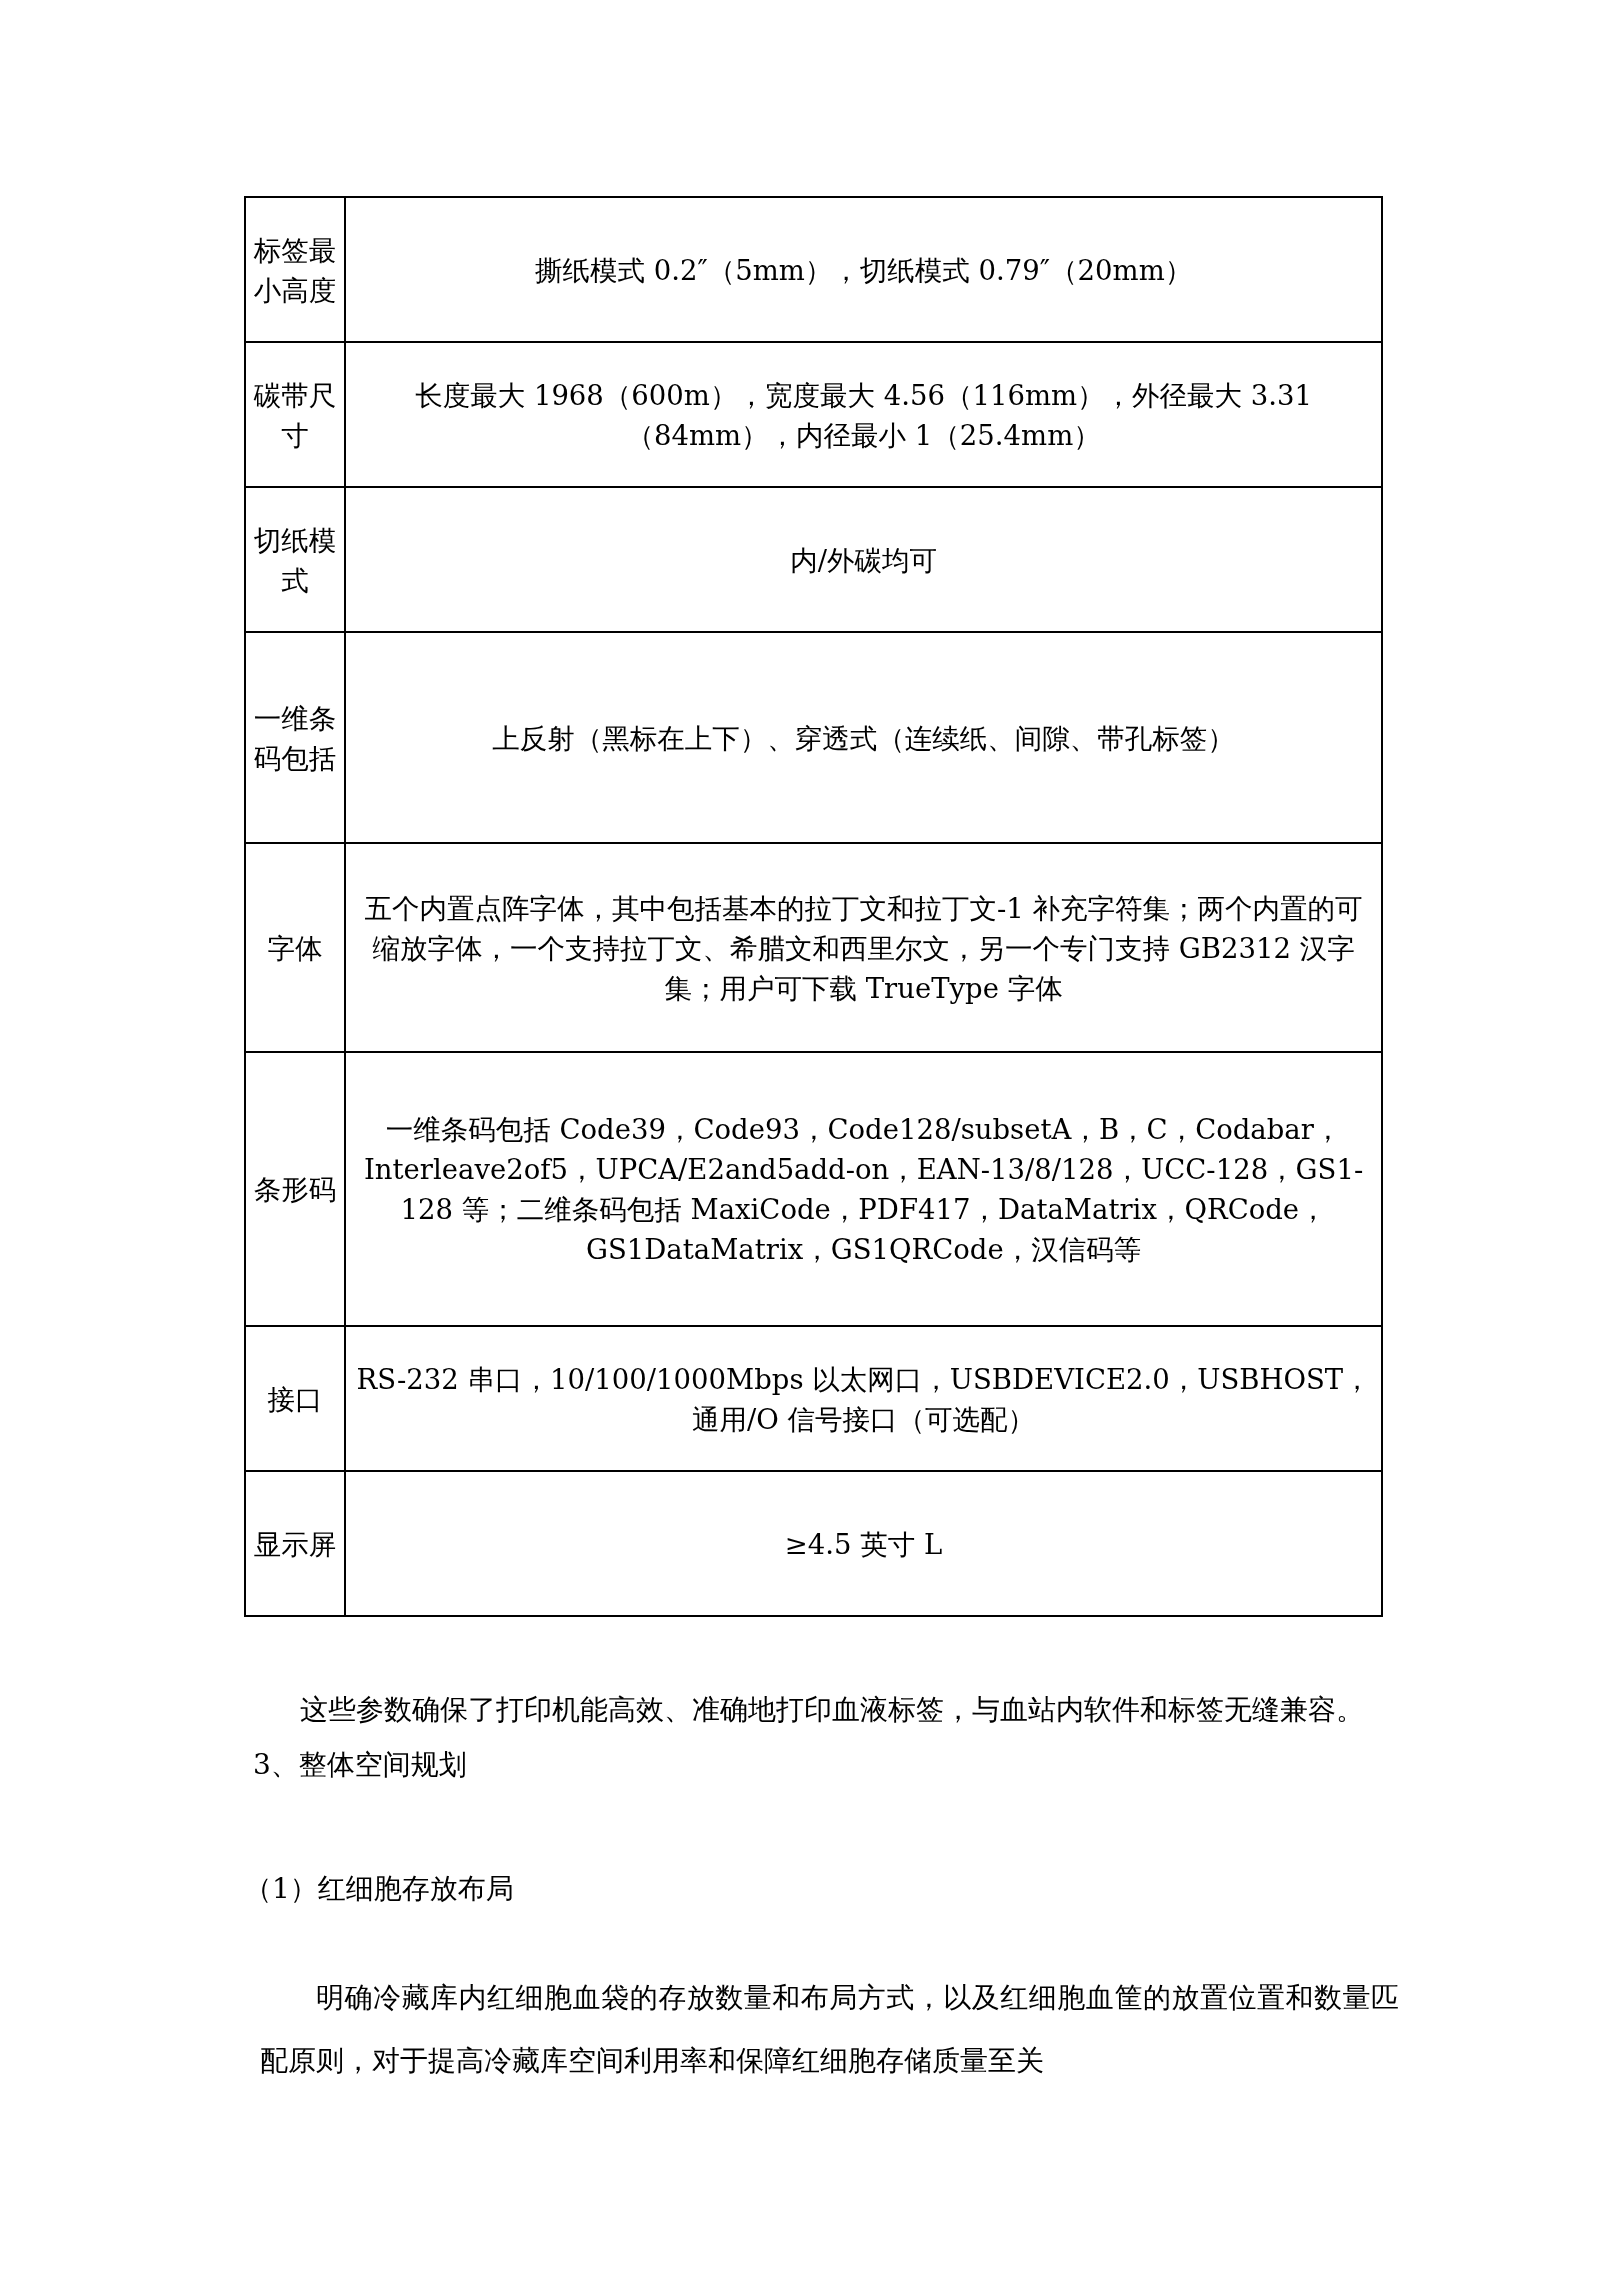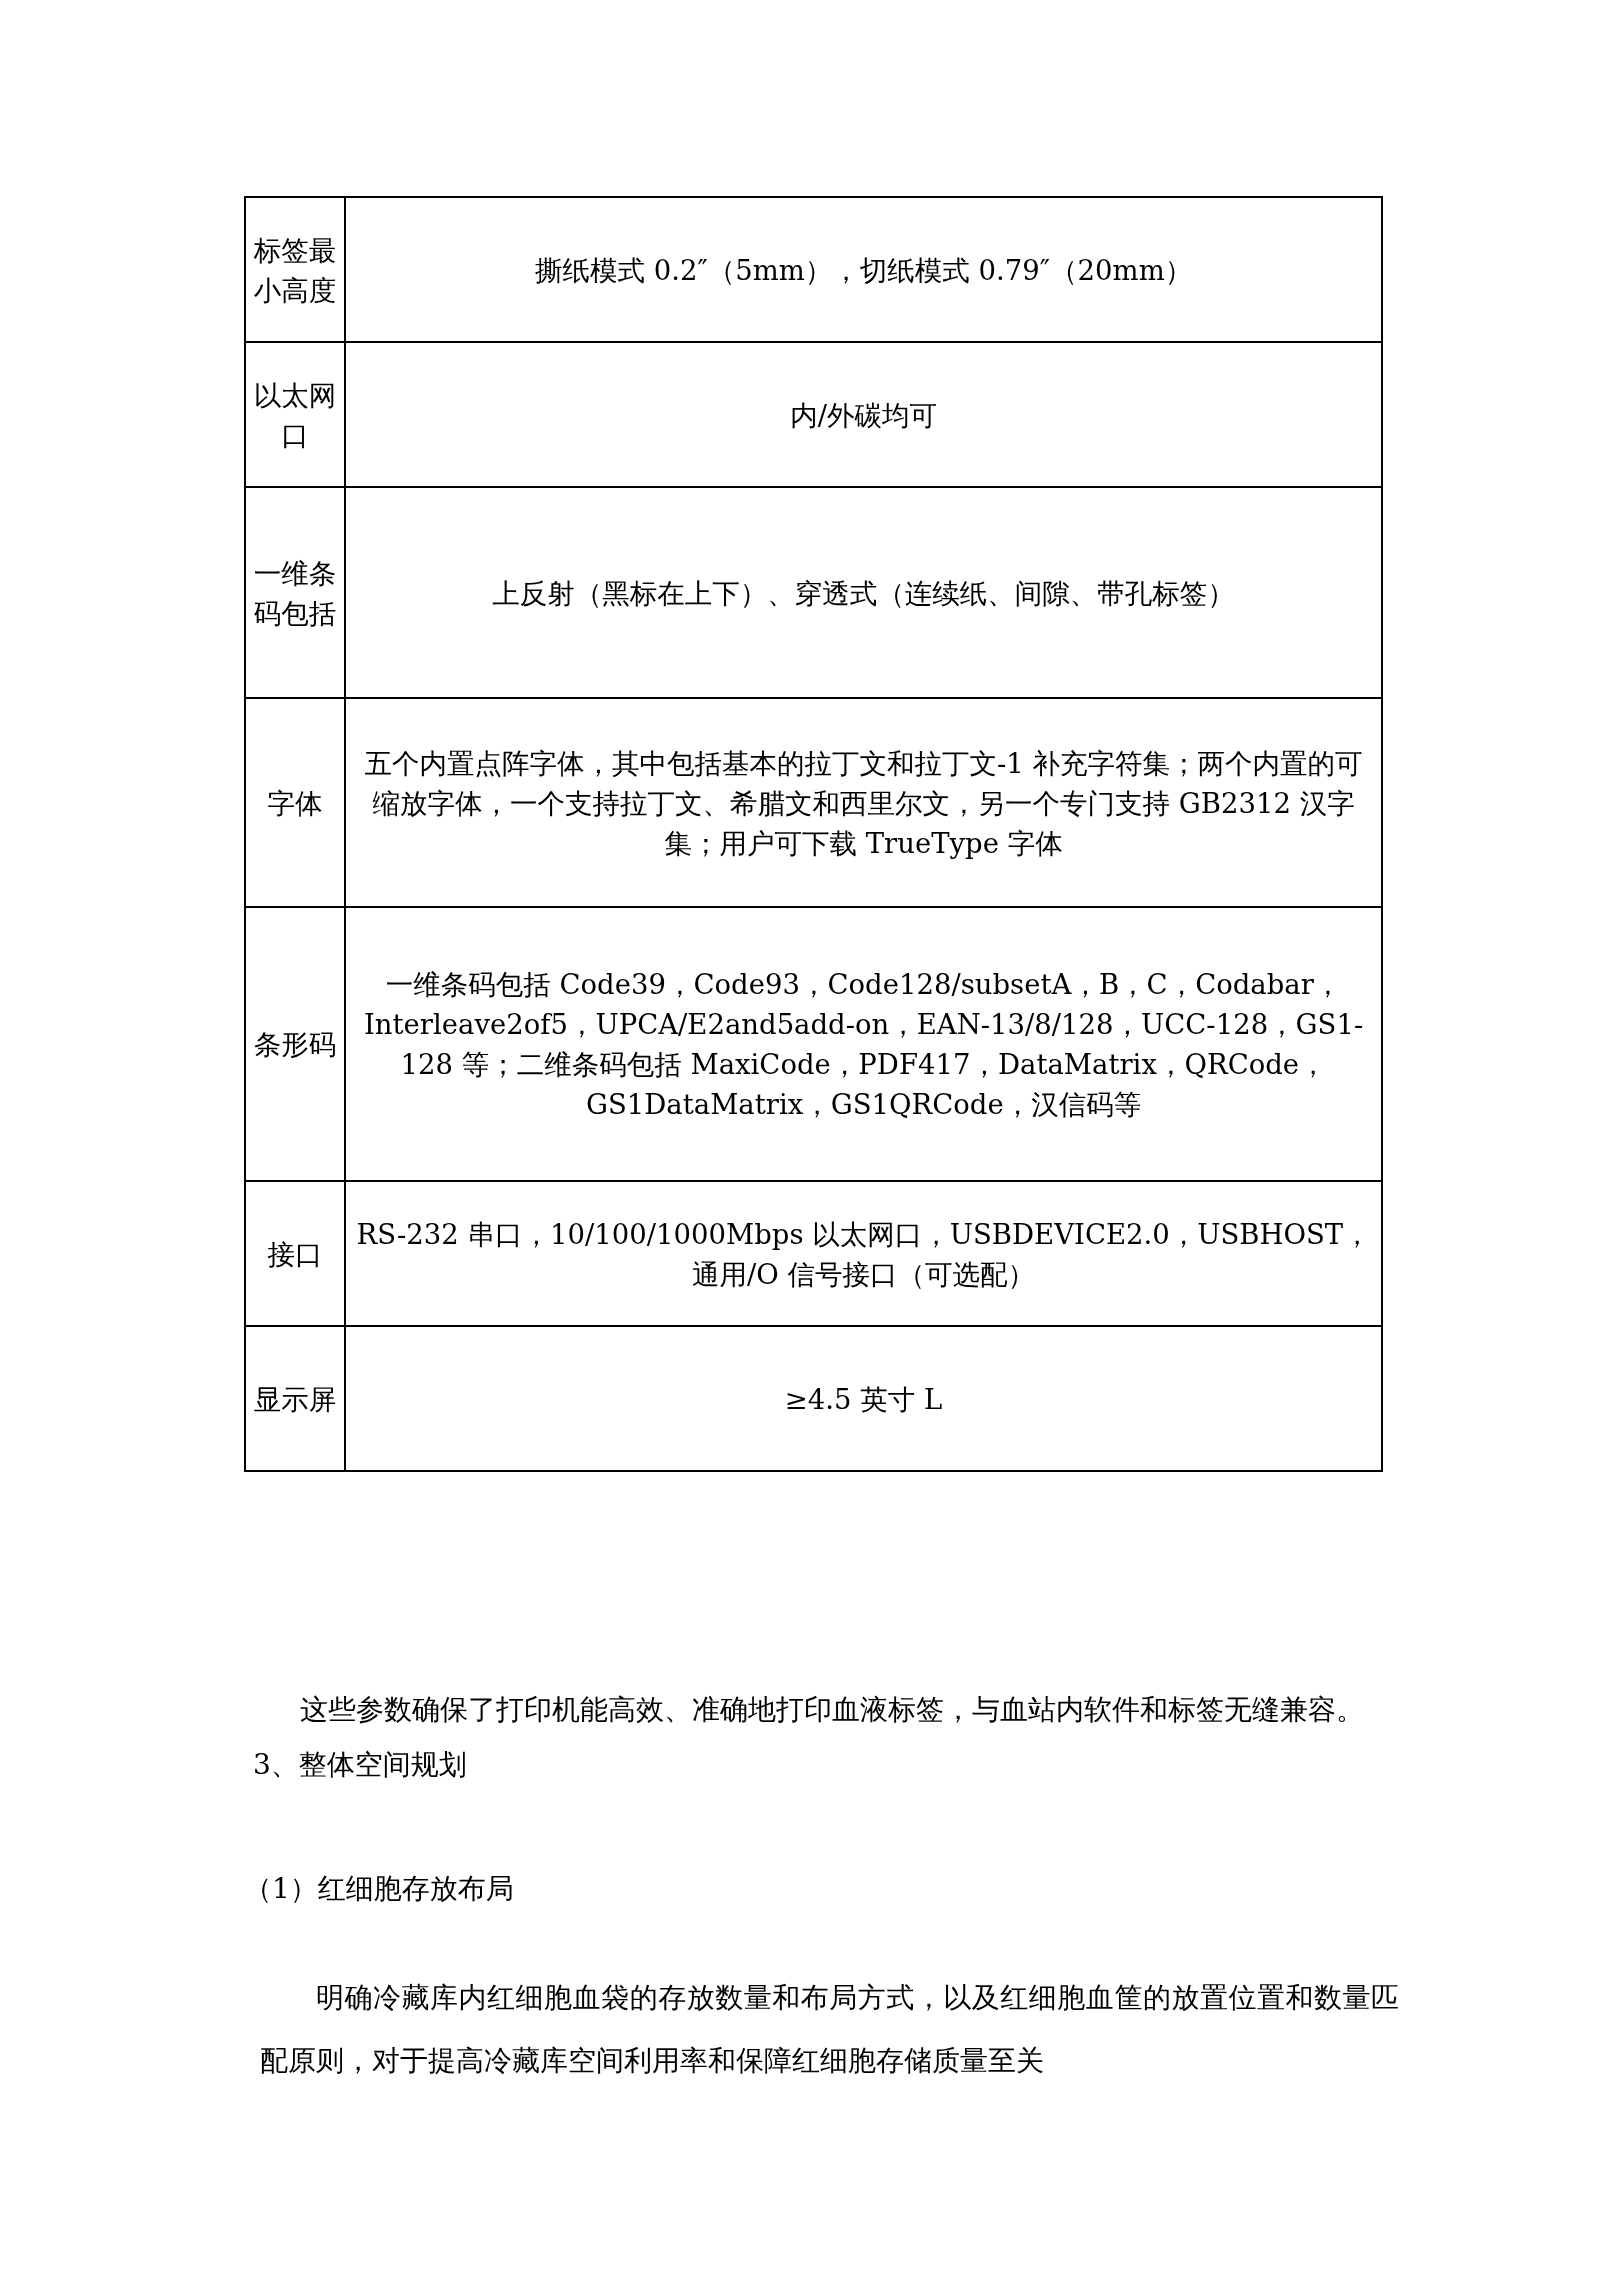--- a/index.html
+++ b/index.html
@@ -38,21 +38,25 @@
 </head>
 <body>
 
 <table class="spec-table">
   <tbody>
     <tr style="height:145px">
       <td class="label-cell">标签最小高度</td>
       <td class="value-cell">撕纸模式 0.2″（5mm），切纸模式 0.79″（20mm）</td>
     </tr>
     <tr style="height:145px">
-      <td class="label-cell">以太网口</td>
+      <td class="label-cell">碳带尺寸</td>
+      <td class="value-cell">长度最大 1968（600m），宽度最大 4.56（116mm），外径最大 3.31（84mm），内径最小 1（25.4mm）</td>
+    </tr>
+    <tr style="height:145px">
+      <td class="label-cell">切纸模式</td>
       <td class="value-cell">内/外碳均可</td>
     </tr>
     <tr style="height:211px">
       <td class="label-cell">一维条码包括</td>
       <td class="value-cell">上反射（黑标在上下）、穿透式（连续纸、间隙、带孔标签）</td>
     </tr>
     <tr style="height:209px">
       <td class="label-cell">字体</td>
       <td class="value-cell">五个内置点阵字体，其中包括基本的拉丁文和拉丁文-1 补充字符集；两个内置的可缩放字体，一个支持拉丁文、希腊文和西里尔文，另一个专门支持 GB2312 汉字集；用户可下载 TrueType 字体</td>
     </tr>

